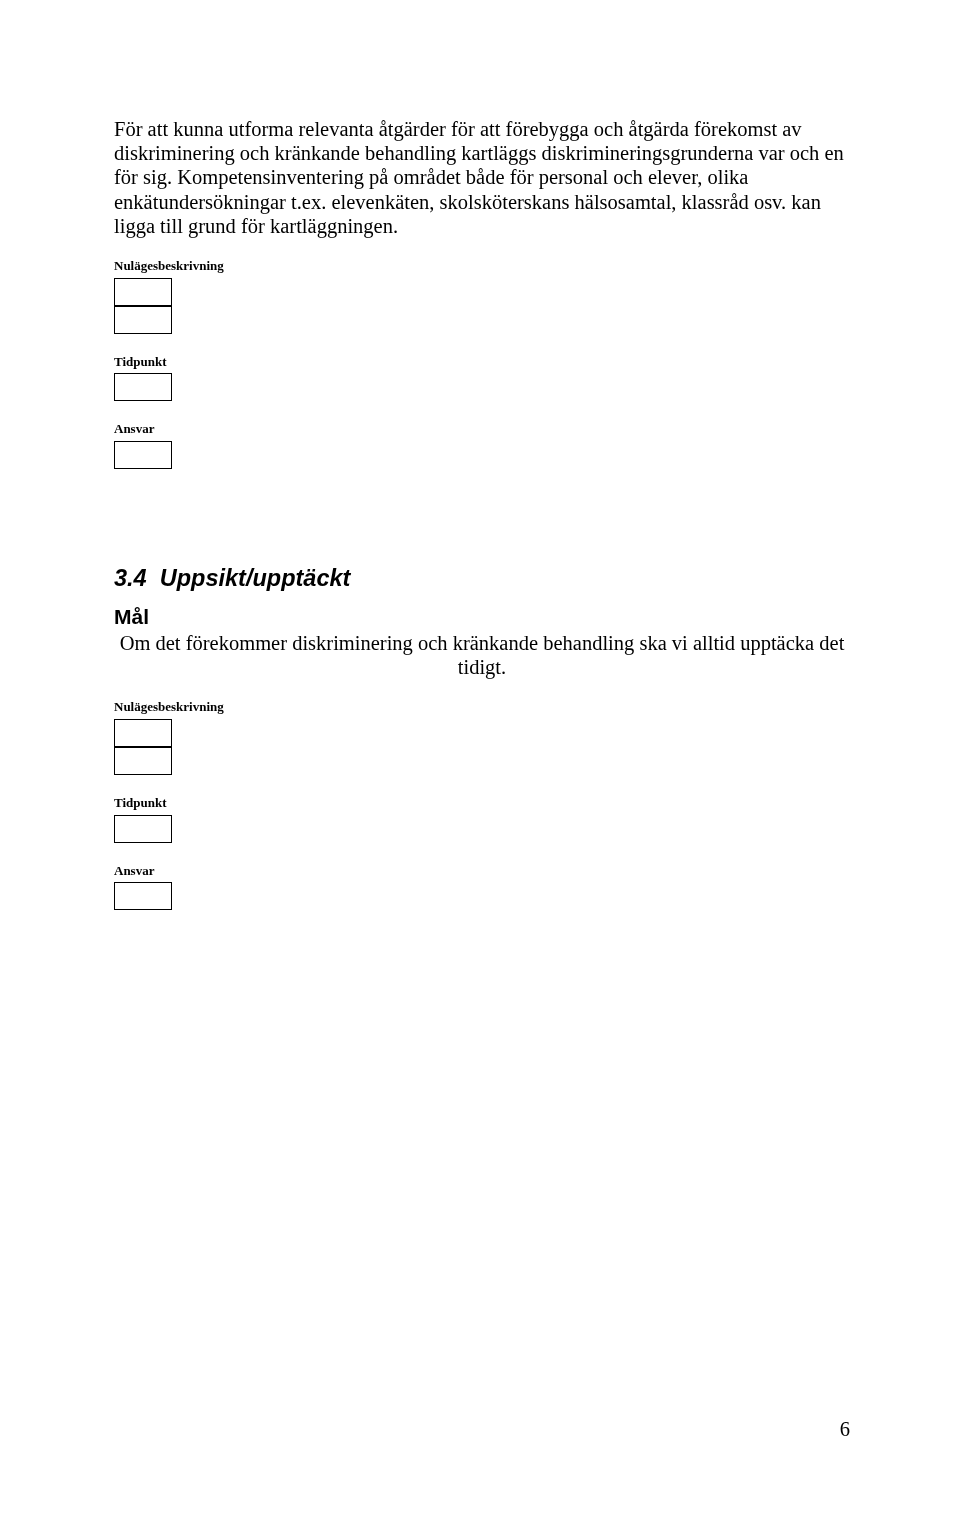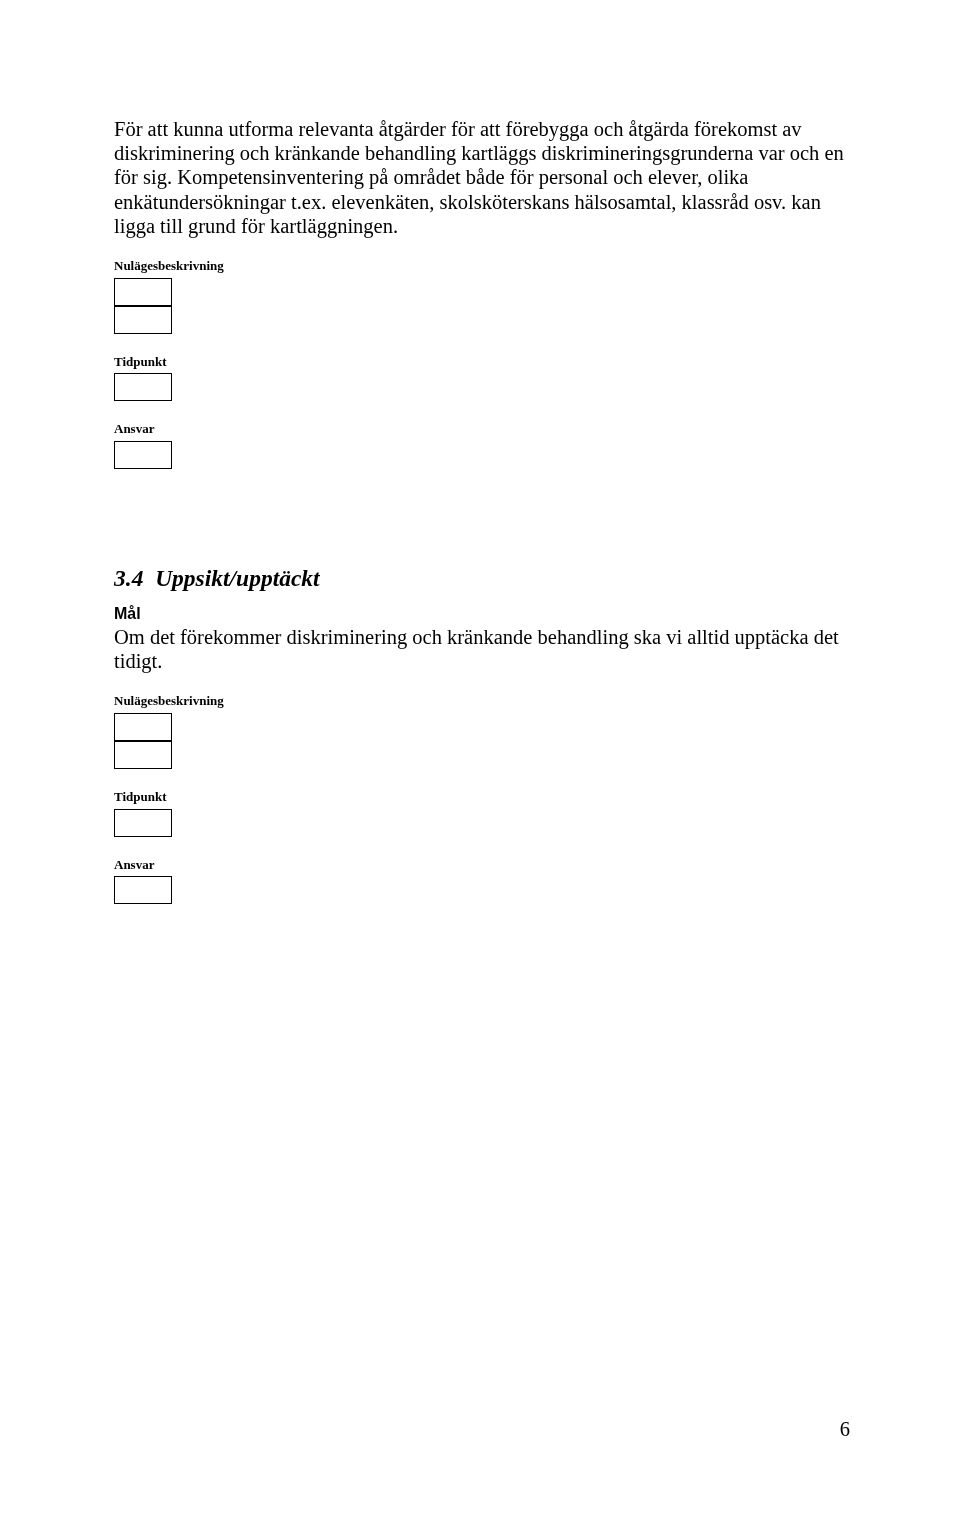--- a/index.html
+++ b/index.html
@@ -29,39 +29,40 @@
     margin-bottom: 4px;
   }
   .box {
     width: 58px;
     height: 28px;
     border: 1px solid #000;
     background: #fff;
   }
 
   .section-title {
-    font-family: Liberation Serif, serif;
+    font-family: Liberation Sans, sans-serif;
     font-weight: 700;
     font-style: italic;
     font-size: 23.5px;
     line-height: 1.2;
     margin-top: 95px;
     margin-bottom: 12px;
   }
   .mal-label {
     font-family: Arial, Helvetica, sans-serif;
     font-weight: 700;
-    font-size: 16px;
+    font-size: 21px;
     line-height: 1.2;
     margin-bottom: 2px;
   }
   .mal-text {
     font-size: 20.5px;
     line-height: 1.18;
     margin-bottom: 20px;
+    text-align: center;
   }
   .page-number {
     position: absolute;
     bottom: 74px;
     right: 110px;
     font-size: 20.5px;
     font-family: "Times New Roman", Times, serif;
   }
 </style>
 </head>

